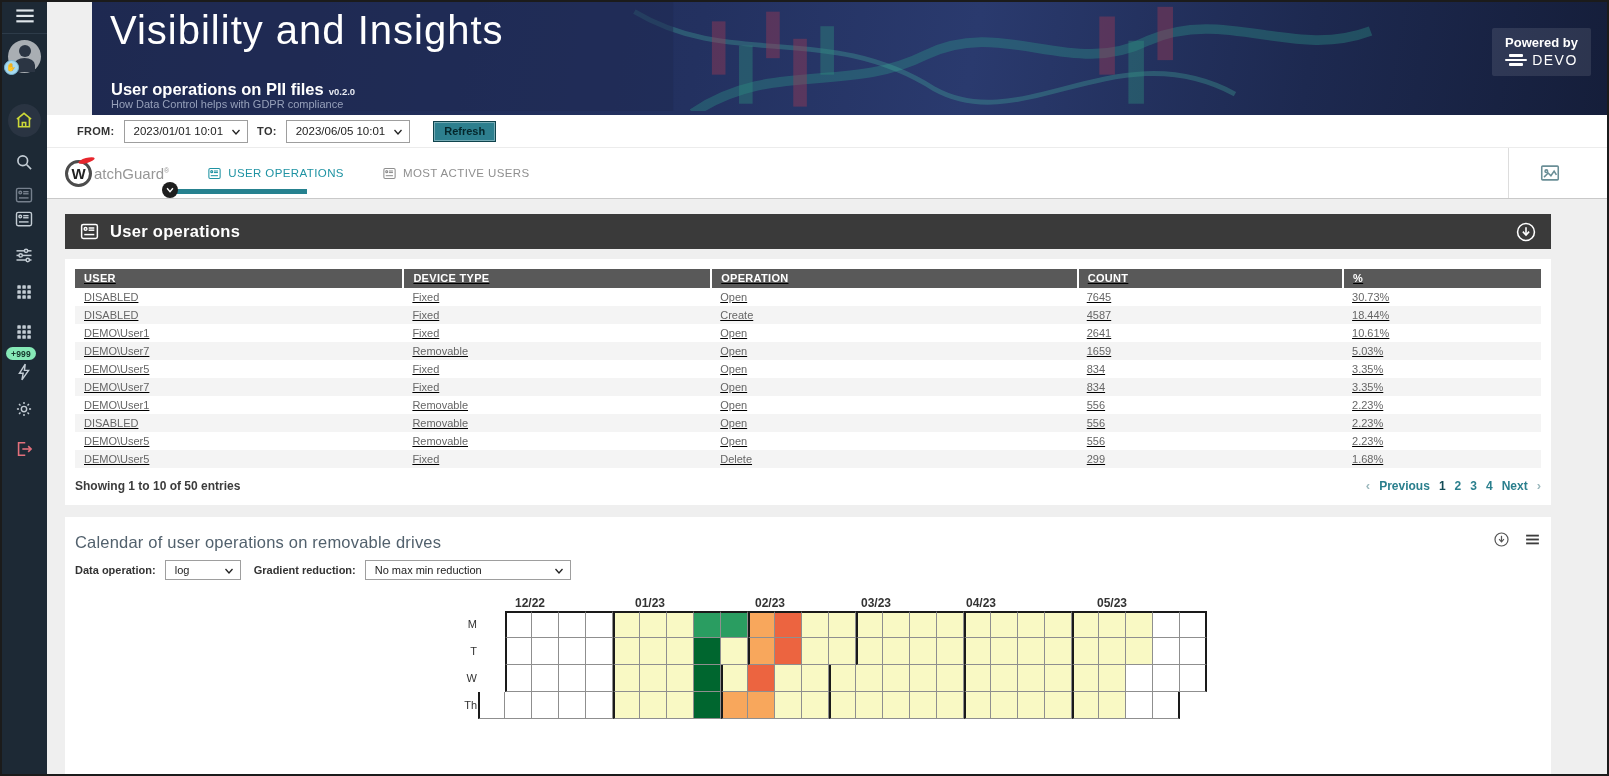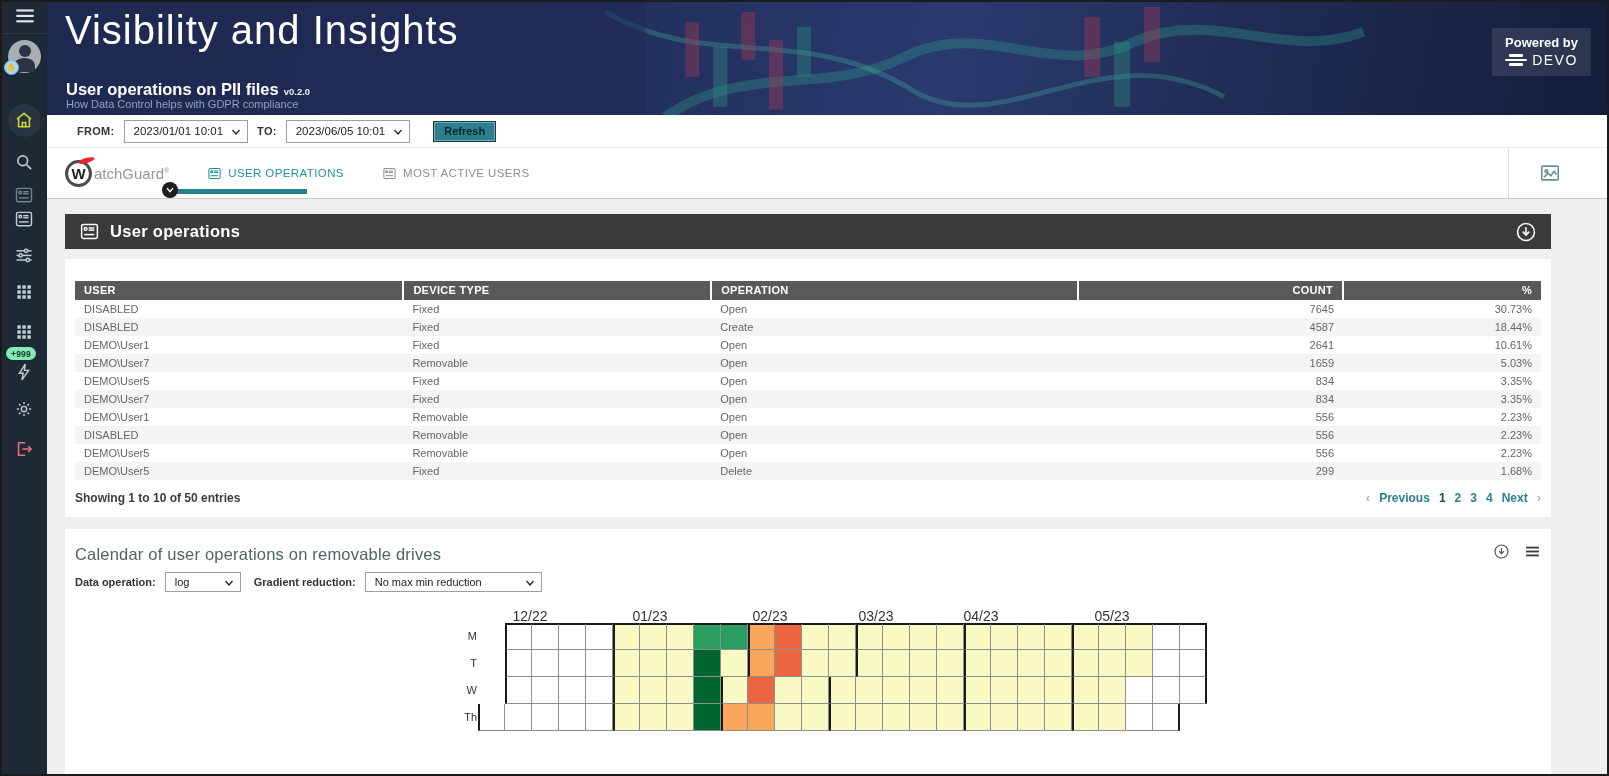--- a/index.html
+++ b/index.html
@@ -24,21 +24,21 @@
   .avatar { position:absolute; left:6px; width:33px; height:33px; border-radius:50%; background:#a9aeb3; overflow:visible; }
   .avatar .head { position:absolute; left:10.5px; top:5px; width:12px; height:12px; border-radius:50%; background:#2b3543; }
   .avatar .body { position:absolute; left:6px; top:18px; width:21px; height:14px; border-radius:50% 50% 0 0; background:#2b3543; }
   .avatar-badge { position:absolute; left:-4px; top:20px; width:15px; height:15px; border-radius:50%; background:#a5d9ef; border:1px solid #7db9d6; display:flex; align-items:center; justify-content:center; font-size:8px; color:#30607a; }
   .sb-badge { position:absolute; left:4px; background:#86e9b7; color:#14352a; font-size:8.5px; font-weight:bold; border-radius:8px; padding:1.5px 5px; letter-spacing:.2px; }
 
   
   .main { flex:1 1 auto; display:flex; flex-direction:column; min-width:0; background:#efefef; }
 
   
-  .banner { position:relative; height:113px; background:linear-gradient(100deg,#1e2950 0%,#233160 40%,#2a3a6e 58%,#1d2950 80%,#151e3a 100%); overflow:hidden; flex:0 0 113px; }
+  .banner { position:relative; height:113px; background:linear-gradient(100deg,#1e2950 0%,#233160 40%,#2a3a6e 58%,#1d2950 80%,#151e3a 100%); overflow:hidden; flex:0 0 113px;margin-left:45px; }
   .banner-deco { position:absolute; inset:0; }
   .banner-title { position:absolute; left:18px; top:6px; margin:0; color:#fff; font-size:40px; font-weight:400; letter-spacing:1px; }
   .banner-sub { position:absolute; left:19px; top:78px; color:#fff; font-size:16.5px; font-weight:bold; }
   .banner-ver { font-size:9.5px; font-weight:bold; color:#e8ebf2; margin-left:5px; }
   .banner-desc { position:absolute; left:19px; top:96px; color:#96a0ba; font-size:11px; }
   .powered { position:absolute; right:16px; top:26px; background:rgba(255,255,255,.10); padding:7px 13px 8px; border-radius:2px; text-align:center; }
   .powered-top { color:#fff; font-size:13px; font-weight:bold; }
   .powered-brand { display:flex; align-items:center; justify-content:center; gap:5px; color:#fff; margin-top:2px; }
   .powered-brand .brand-name { font-size:14px; font-weight:normal; letter-spacing:1.5px; }
   .devo-icon { display:inline-flex; flex-direction:column; gap:2px; }
@@ -80,43 +80,43 @@
   .card-head { display:flex; align-items:flex-start; }
   .card-title { font-size:16.5px; color:#52616d; letter-spacing:.2px; padding-top:6px; }
   .card-icons { margin-left:auto; display:flex; align-items:center; gap:14px; color:#555; padding-top:4px; }
   .card-icons svg { width:17px; height:17px; }
   .icon-btn { cursor:pointer; display:flex; }
 
   .search-row { margin-top:10px; display:flex; align-items:center; gap:4px; }
   .search-lbl { font-size:11px; font-weight:bold; color:#333; }
   .search-input { width:119px; height:17px; border:1px solid #9e9e9e; font-size:11px; padding:0 4px; font-family:"Liberation Sans",sans-serif; }
 
-  table.data { border-collapse:collapse; width:100%; margin-top:12px; table-layout:fixed; }
+  table.data { border-collapse:collapse; width:100%; margin-top:0; table-layout:fixed;text-decoration:underline; }
   table.data th { background:#595959; color:#fff; font-size:11px; font-weight:bold; text-align:left; padding:3px 9px 4px; border-left:2px solid #fff; letter-spacing:.3px; }
   table.data th:first-child { border-left:none; }
   table.data td { font-size:11px; color:#666; padding:3px 9px; }
   table.data tr:nth-child(even) td { background:#f4f4f4; }
-  table.data th.num, table.data td.num { text-align:right; }
+  table.data th.num, table.data td.num { }
 
   .table-footer { margin-top:10px; display:flex; align-items:center; justify-content:space-between; }
   .showing { font-size:12px; font-weight:bold; color:#3c3c3c; }
   .pagination { display:flex; align-items:center; gap:9px; font-size:12px; font-weight:bold; color:#2a7f8d; }
   .pagination .chev { color:#9bb8bd; font-size:13px; }
   .pagination .page { cursor:pointer; }
   .pagination .page.current { color:#134b56; text-decoration:none; }
   .pagination .nav { cursor:pointer; }
 
   .controls-row { margin-top:8px; display:flex; align-items:center; gap:9px; }
   .ctl-label { font-size:11px; font-weight:bold; color:#333; }
   .select.small { height:20px; font-size:11px; }
 
   
   .calendar { margin-top:16px; margin-left:382px; position:relative; }
   .cal-months { position:relative; height:15px; margin-left:48px; }
-  .cal-month { position:absolute; top:0; font-size:14px; font-weight:normal; color:#333; transform:translateX(-50%); }
+  .cal-month { position:absolute; top:0; font-size:12px; font-weight:bold; color:#333; transform:translateX(-50%); }
   .cal-row { display:flex; position:relative; height:27px; }
   .cal-label { width:48px; text-align:right; padding-right:28px; font-size:11px; color:#333; line-height:27px; flex:0 0 48px; }
   .cal-cells { position:relative; width:702px; height:27px; }
   .cal-cell { position:absolute; top:0; width:27px; height:27px; border-right:1px solid #8f8f8f; border-bottom:1px solid #8f8f8f; }
 </style>
 </head>
 <body>
 
 <div class="frame">
 
@@ -495,21 +495,21 @@
         </div>
         <div class="controls-row">
           <span class="ctl-label">Data operation:</span>
           <div class="select small" style="width:76px;">
             <span>log</span>
             <svg class="chev" style="top:4px;" viewBox="0 0 24 24" fill="none" stroke="currentColor" stroke-width="2.6">
                 <polyline points="5,8 12,16 19,8"></polyline>
               </svg>
           </div>
           <span class="ctl-label" style="margin-left:4px;">Gradient reduction:</span>
-          <div class="select small" style="width:177px;">
+          <div class="select small" style="width:206px;">
             <span>No max min reduction</span>
             <svg class="chev" style="top:4px;" viewBox="0 0 24 24" fill="none" stroke="currentColor" stroke-width="2.6">
                 <polyline points="5,8 12,16 19,8"></polyline>
               </svg>
           </div>
         </div>
         <div class="calendar">
           <div class="cal-months" id="cal-months">
               <span class="cal-month" style="left: 25px;">12/22</span>
               <span class="cal-month" style="left: 145px;">01/23</span>

